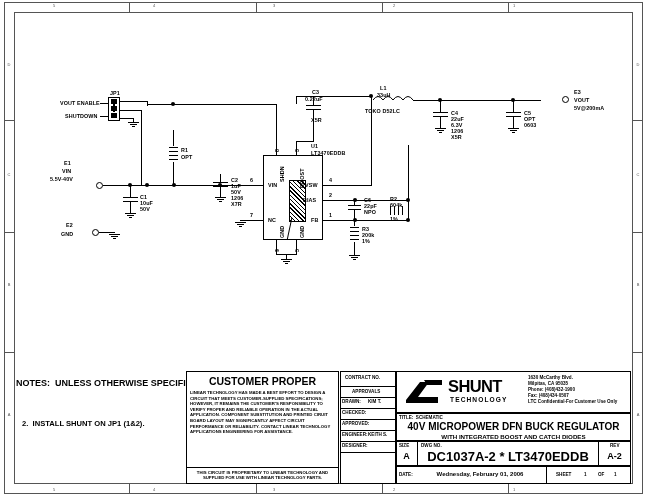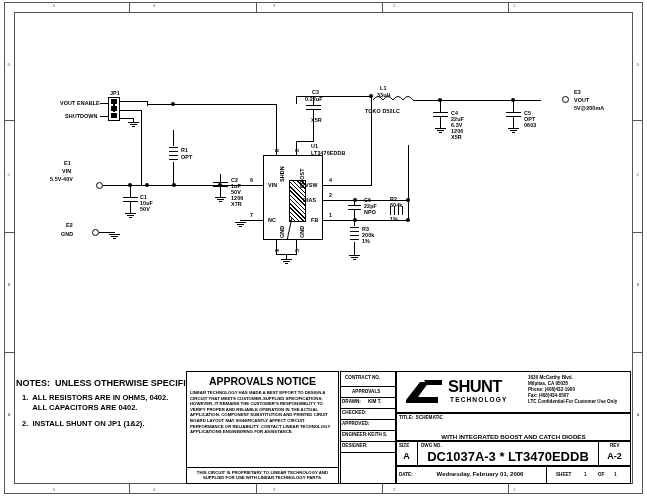--- a/index.html
+++ b/index.html
@@ -298,26 +298,24 @@
   <div class="abs w wh" style="left:350px;top:235px;width:9px;"></div>
   <div class="abs w wh" style="left:350px;top:239px;width:9px;"></div>
   <div class="abs t tb" style="left:362px;top:226px;">R3</div>
   <div class="abs t tb" style="left:362px;top:232px;">200k</div>
   <div class="abs t tb" style="left:362px;top:238px;">1%</div>
   <div class="abs w wh" style="left:349px;top:255px;width:11px;"></div>
   <div class="abs w wh" style="left:351px;top:257px;width:7px;"></div>
   <div class="abs w wh" style="left:353px;top:259px;width:3px;"></div>
 
   <div class="abs notes-h" style="left:16px;top:378px;">NOTES:  UNLESS OTHERWISE SPECIFIED</div>
-  <div class="abs notes-i" style="left:22px;top:393px;">1.  ALL RESISTORS ARE IN OHMS, 0402.
-     ALL CAPACITORS ARE 0402.</div>
   <div class="abs notes-i" style="left:22px;top:419px;">2.  INSTALL SHUNT ON JP1 (1&amp;2).</div>
 
   <div class="abs tbk" style="left:186px;top:371px;width:153px;height:113px;">
-    <div style="text-align:center;font-size:10.5px;font-weight:bold;padding-top:3px;">APPROVALS NOTICE</div>
+    <div style="text-align:center;font-size:10.5px;font-weight:bold;padding-top:3px;">CUSTOMER PROPER</div>
     <div class="cn-body" style="padding:3px 3px 0 3px;">LINEAR TECHNOLOGY HAS MADE A BEST EFFORT TO DESIGN A CIRCUIT THAT MEETS CUSTOMER-SUPPLIED SPECIFICATIONS; HOWEVER, IT REMAINS THE CUSTOMER'S RESPONSIBILITY TO VERIFY PROPER AND RELIABLE OPERATION IN THE ACTUAL APPLICATION.  COMPONENT SUBSTITUTION AND PRINTED CIRUIT BOARD LAYOUT MAY SIGNIFICANTLY AFFECT CIRCUIT PERFORMANCE OR RELIABILITY.  CONTACT LINEAR TECHNOLOGY APPLICATIONS ENGINEERING FOR ASSISTANCE.</div>
     <div style="position:absolute;left:0;bottom:15px;width:100%;border-top:1px solid #000;"></div>
     <div class="cn-body" style="position:absolute;left:0;bottom:2px;width:100%;text-align:center;padding:0 3px;box-sizing:border-box;">THIS CIRCUIT IS PROPRIETARY TO LINEAR TECHNOLOGY AND SUPPLIED FOR USE WITH LINEAR TECHNOLOGY PARTS.</div>
   </div>
 
   <div class="abs tbk" style="left:340px;top:371px;width:56px;height:113px;"></div>
   <div class="abs tbk-l" style="left:345px;top:375px;">CONTRACT NO.</div>
   <div class="abs" style="left:340px;top:386px;width:56px;height:1px;background:#000;"></div>
   <div class="abs tbk-l" style="left:352px;top:389px;">APPROVALS</div>
   <div class="abs" style="left:340px;top:397px;width:56px;height:1px;background:#000;"></div>
@@ -345,30 +343,31 @@
   <div class="abs" style="left:448px;top:377px;font-size:16.5px;font-weight:bold;letter-spacing:-0.6px;">SHUNT</div>
   <div class="abs" style="left:450px;top:396px;font-size:6.6px;font-weight:bold;letter-spacing:1.1px;">TECHNOLOGY</div>
   <div class="abs tbk-l" style="left:528px;top:375px;">1630 McCarthy Blvd.</div>
   <div class="abs tbk-l" style="left:528px;top:381px;">Milpitas, CA 95035</div>
   <div class="abs tbk-l" style="left:528px;top:387px;">Phone: (408)432-1900</div>
   <div class="abs tbk-l" style="left:528px;top:393px;">Fax: (408)434-0507</div>
   <div class="abs tbk-l" style="left:528px;top:399px;">LTC Confidential-For Customer Use Only</div>
 
   <div class="abs tbk" style="left:396px;top:413px;width:235px;height:28px;"></div>
   <div class="abs tbk-l" style="left:399px;top:415px;">TITLE:  SCHEMATIC</div>
+  <div class="abs" style="left:396px;top:421px;width:235px;text-align:center;font-size:10px;font-weight:bold;">40V MICROPOWER DFN BUCK REGULATOR</div>
   <div class="abs" style="left:396px;top:433px;width:235px;text-align:center;font-size:6.2px;font-weight:bold;">WITH INTEGRATED BOOST AND CATCH DIODES</div>
 
   <div class="abs tbk" style="left:396px;top:441px;width:235px;height:25px;"></div>
   <div class="abs" style="left:396px;top:441px;width:1px;height:25px;"></div>
   <div class="abs" style="left:417px;top:441px;width:1px;height:25px;background:#000;"></div>
   <div class="abs" style="left:598px;top:441px;width:1px;height:25px;background:#000;"></div>
   <div class="abs tbk-l" style="left:399px;top:443px;">SIZE</div>
   <div class="abs" style="left:396px;top:451px;width:21px;text-align:center;font-size:9px;font-weight:bold;">A</div>
   <div class="abs tbk-l" style="left:421px;top:443px;">DWG NO.</div>
-  <div class="abs" style="left:418px;top:449px;width:180px;text-align:center;font-size:13px;font-weight:bold;">DC1037A-3 * LT3470EDDB</div>
+  <div class="abs" style="left:418px;top:449px;width:180px;text-align:center;font-size:13px;font-weight:bold;">DC1037A-2 * LT3470EDDB</div>
   <div class="abs tbk-l" style="left:610px;top:443px;">REV</div>
   <div class="abs" style="left:598px;top:451px;width:33px;text-align:center;font-size:9px;font-weight:bold;">A-2</div>
 
   <div class="abs tbk" style="left:396px;top:466px;width:235px;height:18px;"></div>
   <div class="abs" style="left:546px;top:466px;width:1px;height:18px;background:#000;"></div>
   <div class="abs tbk-l" style="left:399px;top:472px;">DATE:</div>
   <div class="abs" style="left:415px;top:471px;width:130px;text-align:center;font-size:6px;font-weight:bold;">Wednesday, February 01, 2006</div>
   <div class="abs tbk-l" style="left:556px;top:472px;">SHEET</div>
   <div class="abs tbk-l" style="left:584px;top:472px;">1</div>
   <div class="abs tbk-l" style="left:598px;top:472px;">OF</div>

